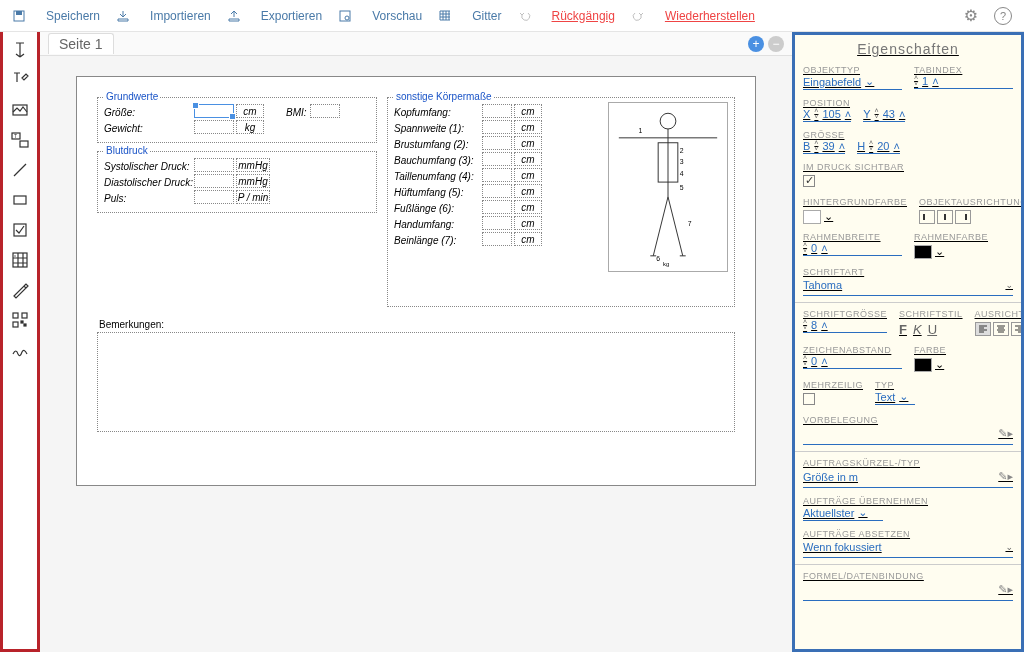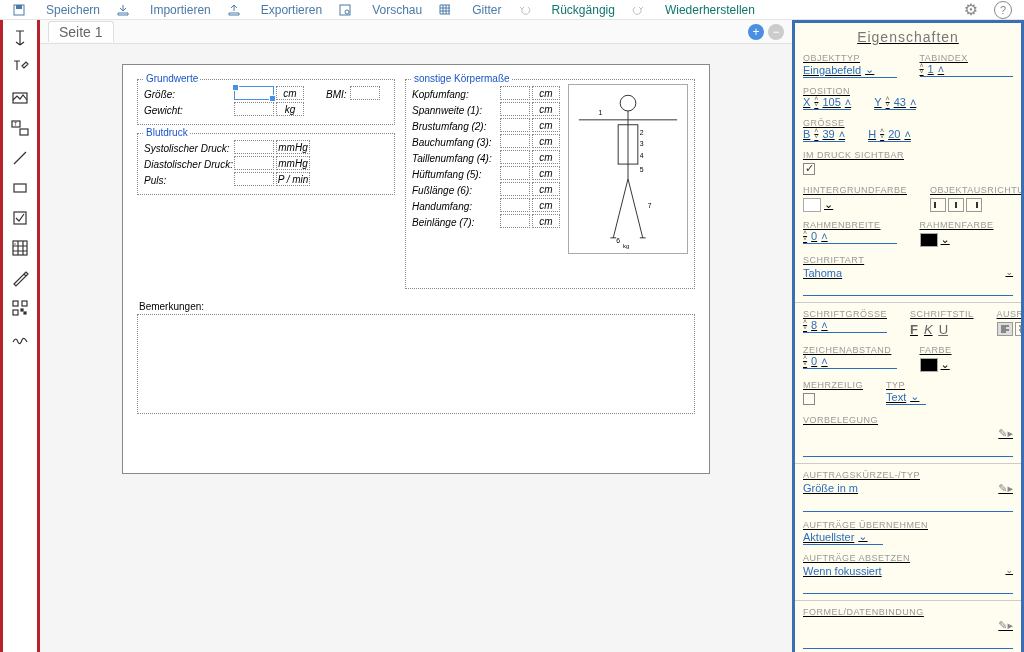--- a/index.html
+++ b/index.html
@@ -10,42 +10,42 @@
 .titlebar { height: 28px; display: flex; align-items: center; padding: 0 8px; border-bottom: 1px solid #e5e5e5; }
 .titlebar .icon-app { width: 14px; height: 14px; background: #c0392b; transform: rotate(45deg); margin-right: 8px; }
 .titlebar .title { flex: 1; font-size: 12px; color: #333; }
 .titlebar .win-controls { display: flex; gap: 12px; }
 .titlebar .win-btn { width: 32px; text-align: center; cursor: pointer; font-size: 14px; color: #333; }
 
 
 .toolbar-top { height: 32px; display: flex; align-items: center; padding: 0 12px; gap: 16px; color: #4a7aa8; border-bottom: 1px solid #e5e5e5; }
 .toolbar-top .tbtn { display: flex; align-items: center; gap: 20px; cursor: pointer; font-size: 12px; }
 .toolbar-top .tbtn svg { width: 14px; height: 14px; }
-.toolbar-top .tbtn.disabled { color: #0f766e; }
+.toolbar-top .tbtn.disabled { color: #ef4444; text-decoration: underline; }
 .toolbar-top .spacer { flex: 1; }
 .toolbar-top .circ-btn { width: 18px; height: 18px; border: 1.5px solid #888; border-radius: 50%; display: flex; align-items: center; justify-content: center; cursor: pointer; font-size: 11px; color: #888; }
 .toolbar-top .gear { color: #888; font-size: 16px; cursor: pointer; }
 
 .main-row { flex: 1; display: flex; position: relative; }
 
 
 .toolbox { width: 40px; border: 3px solid #b8232a; border-top: none; display: flex; flex-direction: column; align-items: center; padding-top: 4px; gap: 2px; }
 .toolbox .tool { width: 28px; height: 28px; display: flex; align-items: center; justify-content: center; cursor: pointer; border: 1px solid transparent; }
 .toolbox .tool svg { width: 20px; height: 20px; stroke: #333; fill: none; stroke-width: 1.2; }
 
 
 .canvas-wrap { flex: 1; background: #f5f5f5; display: flex; flex-direction: column; }
 .tabs-row { height: 24px; background: #fafafa; display: flex; align-items: center; padding: 0 8px; border-bottom: 1px solid #e0e0e0; }
 .tab { padding: 2px 10px; background: #fff; border: 1px solid #ddd; border-bottom: none; font-size: 14px; color: #666; border-radius: 3px 3px 0 0; }
 .tabs-row .tab-controls { margin-left: auto; display: flex; gap: 4px; }
 .tab-controls .plus { width: 16px; height: 16px; background: #4a90e2; border-radius: 50%; color: #fff; display: flex; align-items: center; justify-content: center; font-size: 12px; cursor: pointer; }
 .tab-controls .minus { width: 16px; height: 16px; background: #ccc; border-radius: 50%; color: #fff; display: flex; align-items: center; justify-content: center; font-size: 12px; cursor: pointer; }
 
 .canvas-scroll { flex: 1; overflow: auto; padding: 20px 0; display: flex; justify-content: center; }
-.page { width: 588px; background: #fff; border: 1px solid #888; padding: 14px; position: relative; height: 410px; }
+.page { width: 680px; background: #fff; border: 1px solid #888; padding: 20px; position: relative; height: 410px; }
 
 .fieldset { border: 1px dotted #888; margin-bottom: 8px; padding: 4px 6px 6px 6px; position: relative; }
 .fieldset .legend { position: absolute; top: -7px; left: 6px; background: #fff; padding: 0 2px; color: #1a54c7; font-size: 10px; }
 .form-row { display: flex; align-items: flex-end; margin: 2px 0; font-style: italic; }
 .form-label { width: 90px; font-size: 10px; }
 .form-input { width: 40px; height: 14px; border: 1px dotted #888; }
 .form-input.selected { border: 1px solid #4a90e2; position: relative; }
 .form-input.selected::before, .form-input.selected::after { content: ''; position: absolute; width: 5px; height: 5px; background: #4a90e2; border: 1px solid #fff; }
 .form-input.selected::before { top: -3px; left: -3px; }
 .form-input.selected::after { bottom: -3px; right: -3px; }
@@ -62,35 +62,35 @@
 .body-image { width: 120px; height: 170px; border: 1px solid #aaa; position: relative; }
 .body-image svg { width: 100%; height: 100%; }
 
 .remarks-label { font-size: 10px; display: block; margin: 4px 0 2px 2px; }
 .remarks-box { border: 1px dotted #888; height: 100px; width: 100%; }
 
 
 .props-panel { width: 232px; background: #fffdf0; border: 3px solid #3a6fb5; display: flex; flex-direction: column; padding: 6px 8px; overflow-y: auto; text-decoration: underline; }
 .props-panel h2 { text-align: center; font-size: 14px; font-weight: normal; color: #777; letter-spacing: 1px; margin-bottom: 8px; }
 .prop-label { font-size: 9px; color: #999; letter-spacing: 0.5px; text-transform: uppercase; }
-.prop-row { display: flex; gap: 23px; margin-bottom: 8px; }
+.prop-row { display: flex; gap: 12px; margin-bottom: 8px; }
 .prop-col { flex: 1; }
 .prop-val { color: #2a6dbf; font-size: 11px; display: flex; align-items: center; gap: 4px; border-bottom: 1px solid #2a6dbf; padding-bottom: 1px; }
 .spinner { display: flex; flex-direction: column; font-size: 7px; color: #666; line-height: 6px; }
 .spinner span { cursor: pointer; }
 .prop-check { width: 12px; height: 12px; border: 1px solid #888; display: inline-block; position: relative; }
 .prop-check.checked::after { content: '✓'; position: absolute; top: -2px; left: 1px; font-size: 11px; color: #333; }
 .color-swatch { width: 18px; height: 14px; border: 1px solid #aaa; display: inline-block; }
 .align-btns { display: flex; gap: 2px; }
 .align-btn { width: 16px; height: 14px; border: 1px solid #999; cursor: pointer; display: flex; align-items: center; justify-content: center; }
 .align-btn svg { width: 10px; height: 10px; }
 .font-style-btns { display: flex; gap: 6px; font-size: 13px; color: #666; }
 .font-style-btns span { cursor: pointer; }
 .divider { border-top: 1px solid #ccc; margin: 6px -8px; }
-.prop-link { color: #2a6dbf; font-size: 11px; display: flex; align-items: flex-start; justify-content: space-between; border-bottom: 1px solid #2a6dbf; padding-bottom: 16px; margin-top: 2px; }
+.prop-link { color: #2a6dbf; font-size: 11px; display: flex; align-items: center; justify-content: space-between; border-bottom: 1px solid #2a6dbf; padding-bottom: 4px; margin-top: 2px; }
 .prop-link .chev { font-size: 9px; color: #666; }
 .edit-icon { font-size: 11px; color: #888; cursor: pointer; }
 </style>
 </head>
 <body>
 
 <div class="app">
 
 
   <div class="toolbar-top">

